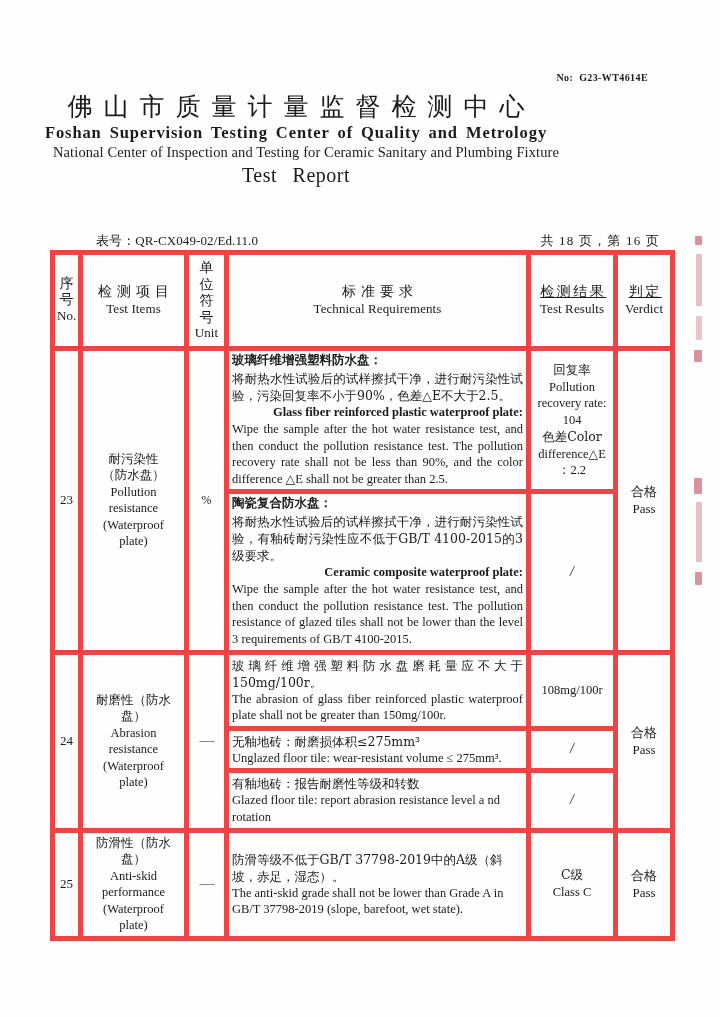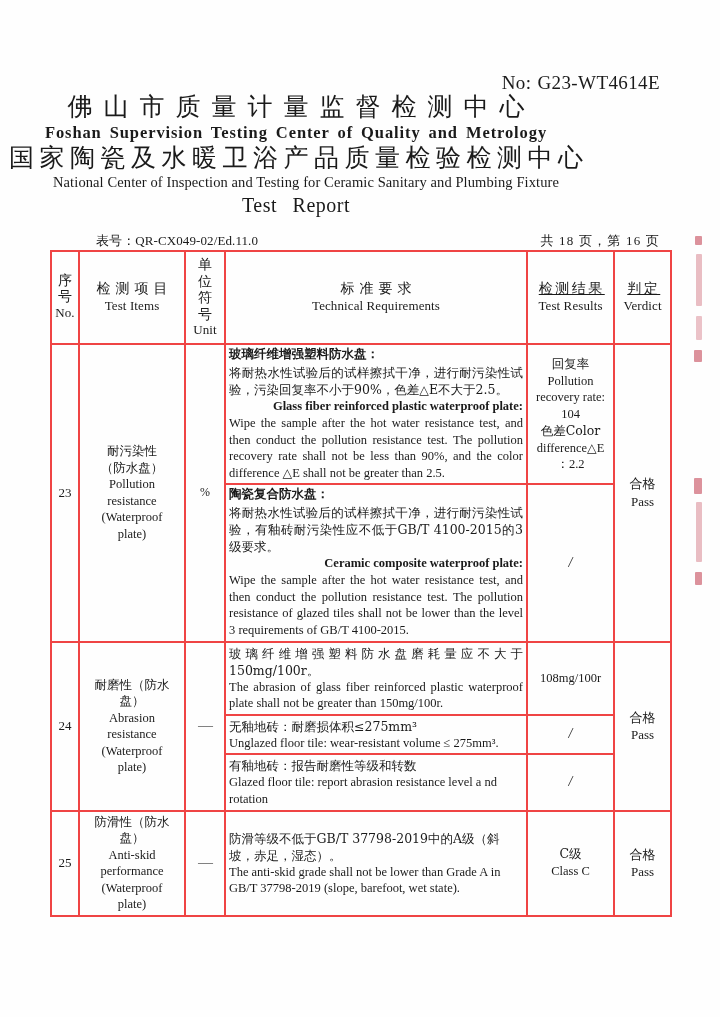--- a/index.html
+++ b/index.html
@@ -20,24 +20,24 @@
     position: absolute;
     left: 0; top: 0;
     width: 720px;
     height: 1017px;
     background: #fefefe;
   }
 
   
   .doc-no {
     position: absolute;
-    right: 60px;
+    right: 72px;
     top: 72px;
-    font-weight: normal;
-    font-size: 19px;
+    font-weight: bold;
+    font-size: 10px;
     letter-spacing: 0.4px;
     white-space: nowrap;
   }
   .doc-no .lbl { margin-right: 6px; }
 
   .title-block {
     position: absolute;
     left: 0;
     top: 92px;
     width: 592px;
@@ -119,21 +119,21 @@
   .tbl {
     position: absolute;
     left: 50px;
     top: 250px;
     width: 620px;
     border-collapse: collapse;
     table-layout: fixed;
     font-size: 12.5px;
   }
   .tbl td, .tbl th {
-    border: 2px solid #ef4444;
+    border: 5px solid #ef4444;
     vertical-align: middle;
     padding: 2px 3px;
     font-weight: normal;
   }
   .tbl thead td {
     text-align: center;
     padding: 4px 2px 5px 2px;
   }
   .hd-cn {
     display: block;
@@ -269,21 +269,20 @@
 
 <div class="page">
 
   <div class="doc-no">
     <span class="lbl">No:</span><span>G23-WT4614E</span>
   </div>
 
   <div class="title-block">
     <div class="cn-line-1">佛山市质量计量监督检测中心</div>
     <div class="en-line-1">Foshan Supervision Testing Center of Quality and Metrology</div>
-    <div class="cn-line-2">国家陶瓷及水暖卫浴产品质量检验检测中心</div>
     <div class="en-line-2">National Center of Inspection and Testing for Ceramic Sanitary and Plumbing Fixture</div>
     <div class="en-title">Test  Report</div>
   </div>
 
   <div class="meta-row">
     <div class="form-no">表号：QR-CX049-02/Ed.11.0</div>
     <div class="page-count">共 18 页，第 16 页</div>
   </div>
 
   <table class="tbl">

